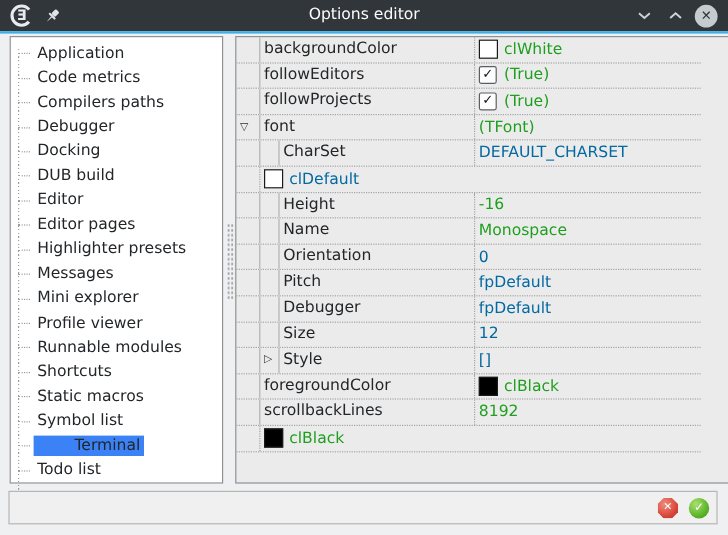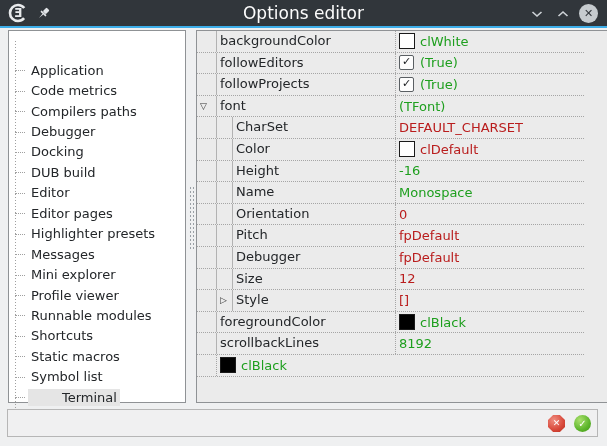--- a/index.html
+++ b/index.html
@@ -12,30 +12,30 @@
   }
   
   .titlebar{position:absolute;left:0;top:0;width:607px;height:26px;background:#31363b;}
   .accentline{position:absolute;left:0;top:26px;width:607px;height:2px;background:#3daee9;}
   .tb-logo{position:absolute;left:7px;top:2px;width:22px;height:22px;}
   .tb-logo svg{display:block;}
   .tb-logo .lg-glyph{position:absolute;left:0;top:0;width:22px;height:22px;text-align:center;
     line-height:22px;font-size:12px;font-weight:bold;color:#e8eaec;}
   .tb-pin{position:absolute;left:36px;top:6px;width:15px;height:15px;}
   .tb-title{position:absolute;left:0;top:0;width:607px;height:26px;line-height:26px;
-    text-align:center;color:#fcfcfc;font-size:17px;}
+    text-align:center;color:#fcfcfc;font-size:13px;}
   .tb-btn{position:absolute;top:6px;width:16px;height:14px;}
   .tb-min{left:531px;}
   .tb-max{left:557px;}
   .tb-close{position:absolute;left:579px;top:4px;width:19px;height:19px;border-radius:50%;
     background:#c6cbcf;text-align:center;line-height:19px;font-size:11px;font-weight:bold;color:#2f343a;}
   
   .sidebar{position:absolute;left:8px;top:30px;width:178px;height:373px;background:#ffffff;
     border:1px solid #8f9295;box-sizing:border-box;}
-  .tree{position:absolute;left:0;top:0;right:0;bottom:0;padding-top:3px;margin-top:26px;}
+  .tree{position:absolute;left:0;top:0;right:0;bottom:0;padding-top:3px;}
   .treeline{position:absolute;left:6px;top:10px;width:1px;height:372px;
     background:repeating-linear-gradient(to bottom,#9f9f9f 0 1px,transparent 1px 3px);}
   .side-item{position:relative;height:20.45px;display:flex;align-items:center;padding-left:19px;cursor:default;}
   .side-item::before{content:"";position:absolute;left:6px;top:50%;width:10px;
     border-top:1px dotted #9f9f9f;}
   .side-label{padding:1px 3px;white-space:nowrap;}
   .side-label.sel{background:#73a5d8;}
   
   .splitter{position:absolute;left:189px;top:186px;width:7px;height:64px;
     background-image:radial-gradient(circle,#9aa0a5 0.8px,transparent 1.1px);
@@ -49,21 +49,21 @@
   .gutter{width:19px;flex:none;position:relative;}
   .exp{position:absolute;left:3px;top:50%;margin-top:-8px;font-size:9px;line-height:16px;color:#333;}
   .pname{flex:1;position:relative;border-left:1px solid #b2b2b2;line-height:20.6px;
     padding-left:3px;white-space:nowrap;overflow:hidden;color:#232629;}
   .prow.child .pname{padding-left:19px;
     background:linear-gradient(#b2b2b2,#b2b2b2) 15px 0/1px 100% no-repeat;}
   .prow.child .pname .exp{left:3px;}
   .pvalue{width:189px;flex:none;border-left:1px dotted #a5a5a5;box-sizing:border-box;
     display:flex;align-items:center;padding-left:3px;white-space:nowrap;overflow:hidden;}
   .vgreen{color:var(--green,#1e9f1e);}
-  .vplain{color:#b91c1c;}
+  .vplain{color:#0369a1;}
   .swatch{width:14px;height:14px;border:1px solid #1a1a1a;margin-right:5px;flex:none;background:#fff;}
   .cbx{width:13px;height:13px;border:1px solid #5a5f63;border-radius:2px;background:#fdfdfd;
     margin-right:6px;flex:none;text-align:center;line-height:12px;font-size:11px;font-weight:bold;color:#16191c;}
   
   .vscroll{position:absolute;right:0;top:0;width:18px;bottom:0;background:#f3f3f3;
     border-left:1px solid #c9c9c9;box-sizing:border-box;}
   .sb-btn{position:absolute;left:1px;width:15px;height:15px;border:1px solid #a7a196;border-radius:3px;
     background:linear-gradient(#f4f2ee,#dedad2);box-sizing:border-box;}
   .sb-up{top:0;}
   .sb-dn{bottom:0;}
@@ -164,21 +164,21 @@
         <div class="side-item">
           <span class="side-label">Shortcuts</span>
         </div>
         <div class="side-item">
           <span class="side-label">Static macros</span>
         </div>
         <div class="side-item">
           <span class="side-label">Symbol list</span>
         </div>
         <div class="side-item">
-          <span class="side-label sel" style="background: #e5e5e5; padding-left: 34px;">Terminal</span>
+          <span class="side-label sel" style="background: #3b82f6; padding-left: 34px;">Terminal</span>
         </div>
         <div class="side-item">
           <span class="side-label">Todo list</span>
         </div>
       </div>
   </div>
 
   <div class="splitter"></div>
 
   <div class="grid">
@@ -218,21 +218,20 @@
         </div>
         <div class="prow child">
           <div class="gutter"></div>
           <div class="pname"><span>CharSet</span></div>
           <div class="pvalue">
             <span class="vplain">DEFAULT_CHARSET</span>
           </div>
         </div>
         <div class="prow child">
           <div class="gutter"></div>
-          <div class="pname"><span>Color</span></div>
           <div class="pvalue">
             <span class="swatch" style="background: rgb(255, 255, 255);"></span>
             <span class="vplain">clDefault</span>
           </div>
         </div>
         <div class="prow child">
           <div class="gutter"></div>
           <div class="pname"><span>Height</span></div>
           <div class="pvalue">
             <span class="vgreen">-16</span>

